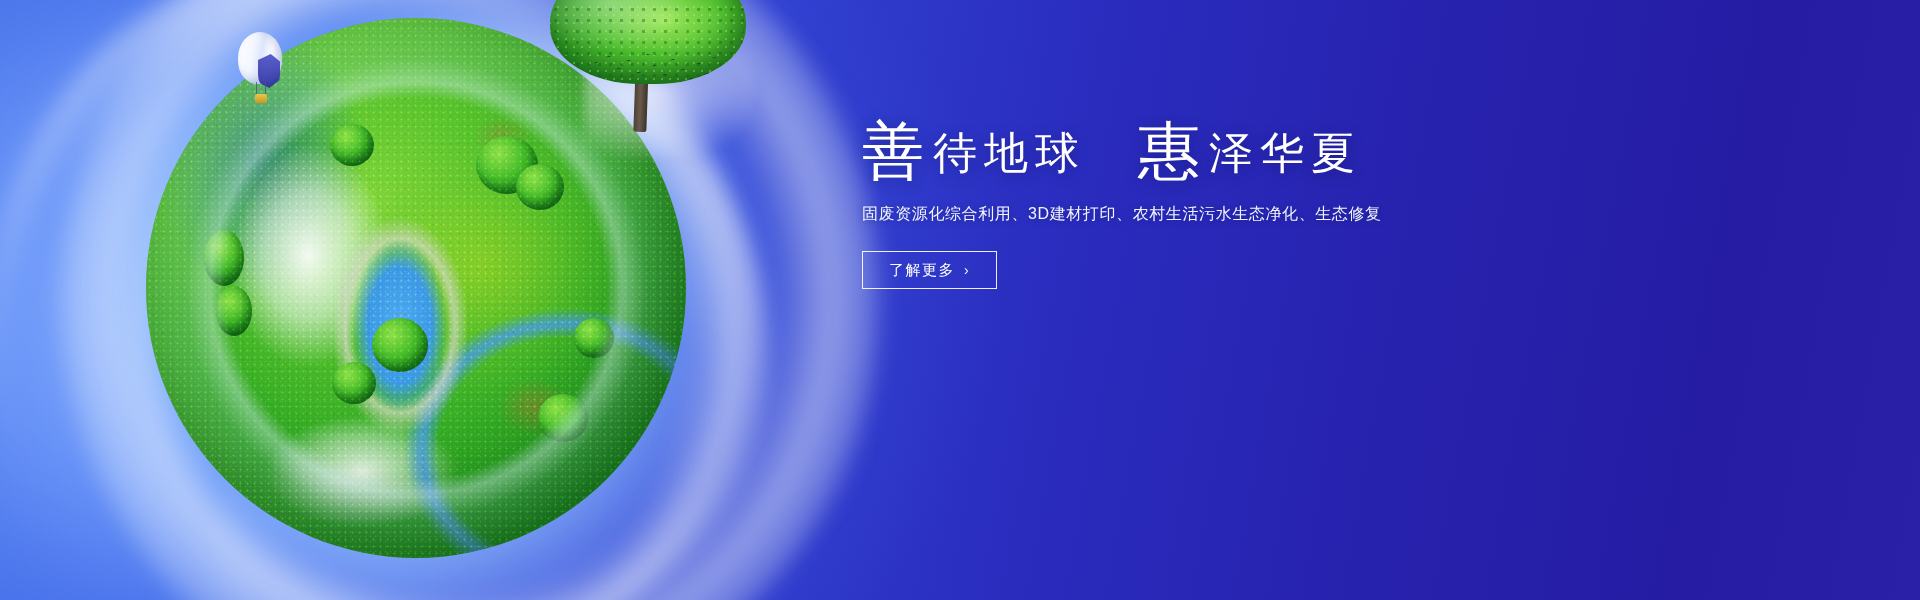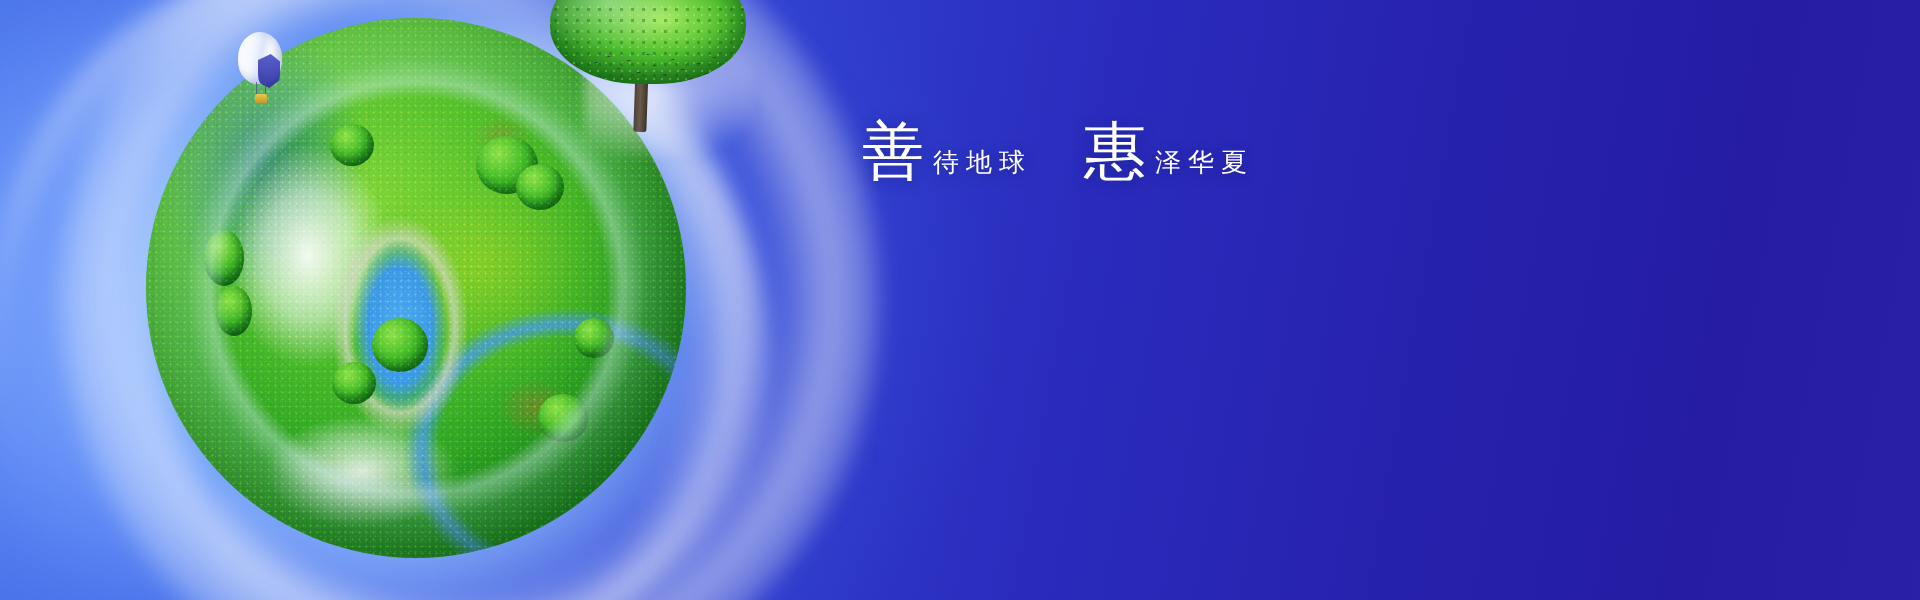--- a/index.html
+++ b/index.html
@@ -269,21 +269,21 @@
   }
   .hl-big{
     font-family:"Liberation Serif","DejaVu Serif",serif;
     font-size:62px;
     line-height:1;
     font-weight:400;
     letter-spacing:1px;
   }
   .hl-sm{
     font-family:"Liberation Serif","DejaVu Serif",serif;
-    font-size:26px;
+    font-size:44px;
     line-height:1;
     font-weight:400;
     letter-spacing:7px;
     padding-bottom:6px;
     margin-left:8px;
   }
   .hl-gap{ display:inline-block; width:52px; }
 
   .subtitle{
     margin-top:28px;
@@ -377,16 +377,21 @@
 
     <div class="headline">
       <span class="hl-big">善</span>
       <span class="hl-sm">待地球</span>
       <span class="hl-gap"></span>
       <span class="hl-big">惠</span>
       <span class="hl-sm">泽华夏</span>
     </div>
 
 
-
+    <div class="desc">固废资源化综合利用、3D建材打印、农村生活污水生态净化、生态修复</div>
+
+    <button class="cta">
+      <span>了解更多</span>
+      <span class="chev">›</span>
+    </button>
 
   </div>
 </div>
 
 </body></html>

